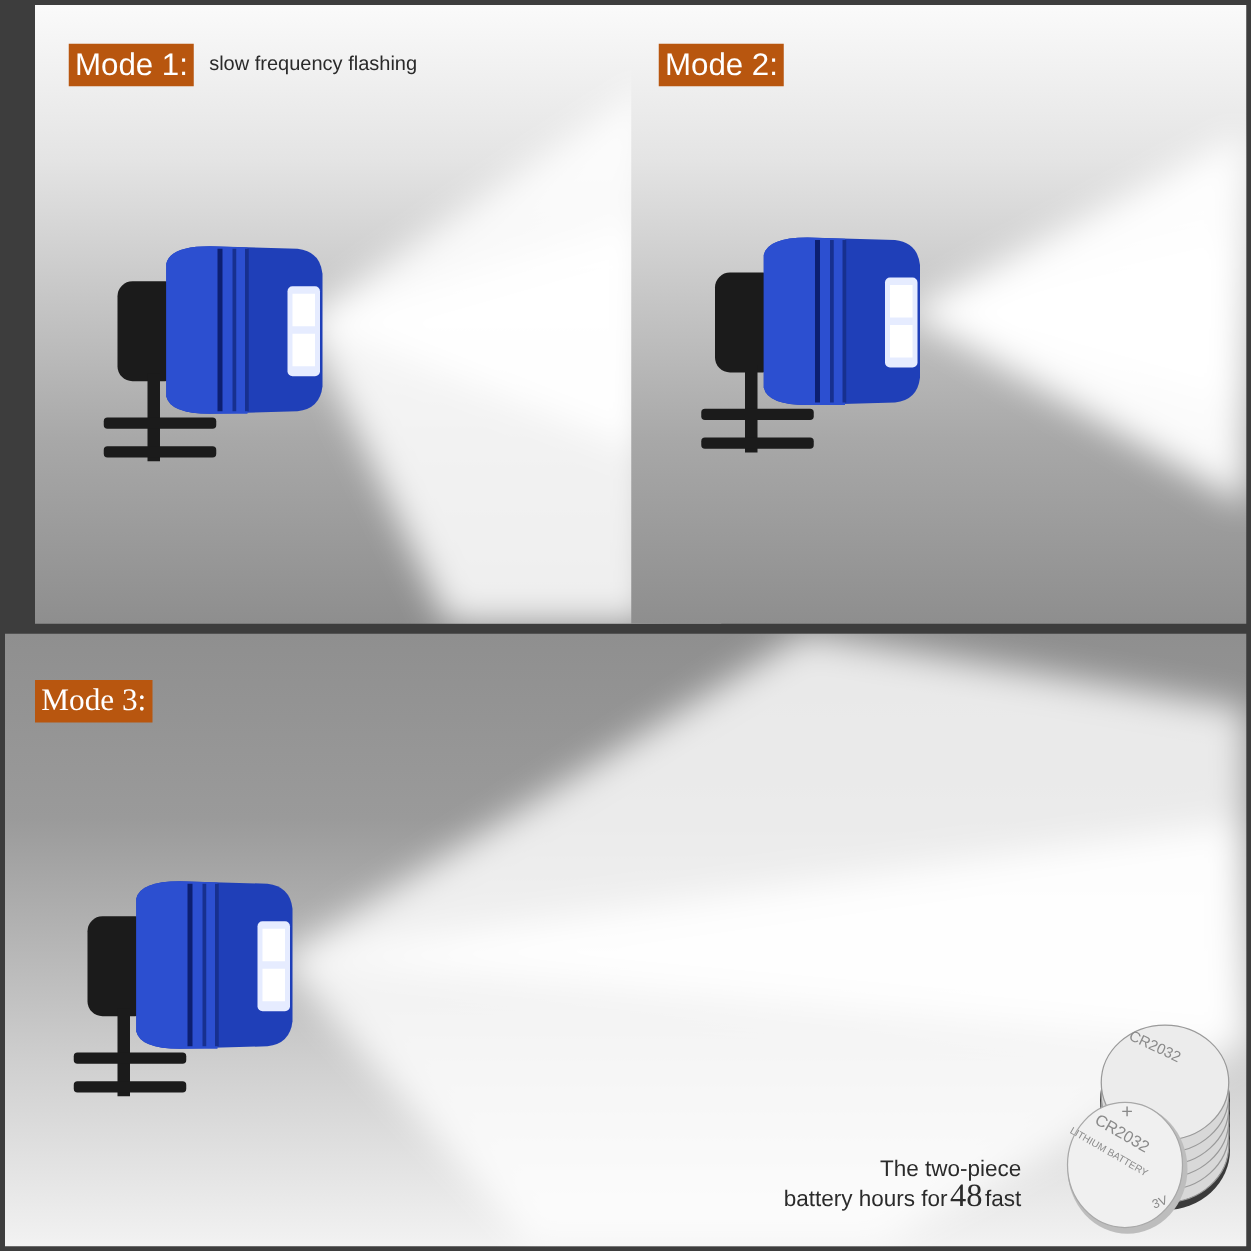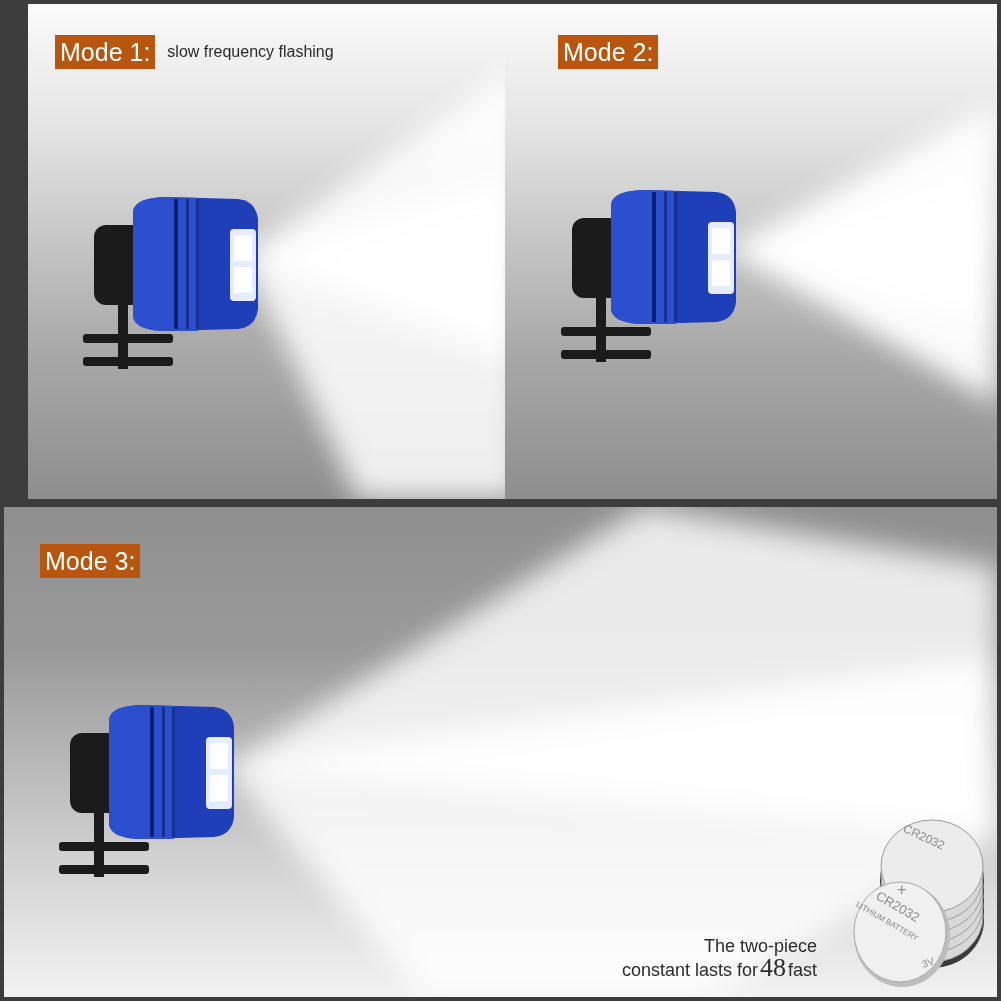--- a/index.html
+++ b/index.html
@@ -40,21 +40,21 @@
     color: #2a2a2a;
     font-size: 16px;
     line-height: 34px;
   }
 
   .device { position: absolute; }
 
   .battery-caption {
     position: absolute;
     right: 180px;
-    bottom: 16px;
+    bottom: 27px;
     text-align: right;
     color: #2b2b2b;
     font-size: 18px;
     line-height: 21px;
   }
   .battery-caption .big { font-family: "Liberation Serif", serif; font-size: 26px; margin: 16px 2px; }
 
   .battery { position: absolute; }
 </style>
 </head>
@@ -83,21 +83,21 @@
     <rect x="156" y="46" width="18" height="26" fill="#ffffff"></rect>
     <rect x="156" y="78" width="18" height="26" fill="#ffffff"></rect>
   </svg>
 </div>
 
 <div class="panel" id="panel-2">
   <svg class="beam" width="492" height="495" style="left:0;top:0;">
     <polygon points="220,245 492,100 492,400" fill="#ffffff" opacity="0.95"></polygon>
     <polygon points="220,245 492,180 492,320" fill="#ffffff" opacity="1"></polygon>
   </svg>
-  <div class="mode-label" style="left:22px;top:31px;margin-left:31px;">
+  <div class="mode-label" style="left:22px;top:31px;">
     <span class="badge">Mode 2:</span>
   </div>
   <svg class="device" width="200" height="200" style="left:51px;top:178px;" viewBox="0 0 200 200">
     <rect x="16" y="36" width="50" height="80" rx="12" fill="#1b1b1b"></rect>
     <rect x="40" y="110" width="10" height="70" fill="#1b1b1b"></rect>
     <rect x="5" y="145" width="90" height="9" rx="3" fill="#1b1b1b"></rect>
     <rect x="5" y="168" width="90" height="9" rx="3" fill="#1b1b1b"></rect>
     <path d="M55 22 Q58 8 90 8 L160 10 Q178 12 180 30 L180 120 Q178 138 160 140 L90 142 Q58 142 55 128 Z" fill="#1f3fb8"></path>
     <path d="M55 22 Q58 8 90 8 L120 9 L120 142 L90 142 Q58 142 55 128 Z" fill="#2c4fd0"></path>
     <rect x="96" y="10" width="4" height="130" fill="#0c1f70"></rect>
@@ -107,21 +107,21 @@
     <rect x="156" y="46" width="18" height="26" fill="#ffffff"></rect>
     <rect x="156" y="78" width="18" height="26" fill="#ffffff"></rect>
   </svg>
 </div>
 
 <div class="panel" id="panel-3">
   <svg class="beam" width="993" height="490" style="left:0;top:0;">
     <polygon points="220,260 640,0 993,60 993,330 700,490 420,490" fill="#ffffff" opacity="0.8"></polygon>
     <polygon points="220,260 993,150 993,330" fill="#ffffff" opacity="0.9"></polygon>
   </svg>
-  <div class="mode-label" style="left:36px;top:37px;">
+  <div class="mode-label" style="left:24px;top:37px;font-family:Liberation Serif, serif;">
     <span class="badge">Mode 3:</span>
   </div>
   <svg class="device" width="200" height="200" style="left:50px;top:190px;" viewBox="0 0 200 200">
     <rect x="16" y="36" width="50" height="80" rx="12" fill="#1b1b1b"></rect>
     <rect x="40" y="110" width="10" height="70" fill="#1b1b1b"></rect>
     <rect x="5" y="145" width="90" height="9" rx="3" fill="#1b1b1b"></rect>
     <rect x="5" y="168" width="90" height="9" rx="3" fill="#1b1b1b"></rect>
     <path d="M55 22 Q58 8 90 8 L160 10 Q178 12 180 30 L180 120 Q178 138 160 140 L90 142 Q58 142 55 128 Z" fill="#1f3fb8"></path>
     <path d="M55 22 Q58 8 90 8 L120 9 L120 142 L90 142 Q58 142 55 128 Z" fill="#2c4fd0"></path>
     <rect x="96" y="10" width="4" height="130" fill="#0c1f70"></rect>
@@ -153,16 +153,16 @@
   </svg>
   <div style="position:absolute;left:898px;top:323px;font-size:12px;color:#8a8a8a;transform:rotate(25deg);">CR2032</div>
   <div style="position:absolute;left:870px;top:392px;font-size:13px;color:#8a8a8a;transform:rotate(30deg);">CR2032</div>
   <div style="position:absolute;left:848px;top:410px;font-size:8px;color:#8a8a8a;transform:rotate(30deg);">LITHIUM BATTERY</div>
   <div style="position:absolute;left:918px;top:450px;font-size:10px;color:#8a8a8a;transform:rotate(-20deg);">3V</div>
   <div style="position:absolute;left:893px;top:374px;font-size:16px;color:#8a8a8a;">+</div>
 
   <div class="battery-caption">
     <div>The two-piece</div>
     <div>
-      <span>constant lasts for</span><span class="big">48</span><span>fast</span>
+      <span>battery hours for</span><span class="big">48</span><span>fast</span>
     </div>
   </div>
 </div>
 
 </body></html>

